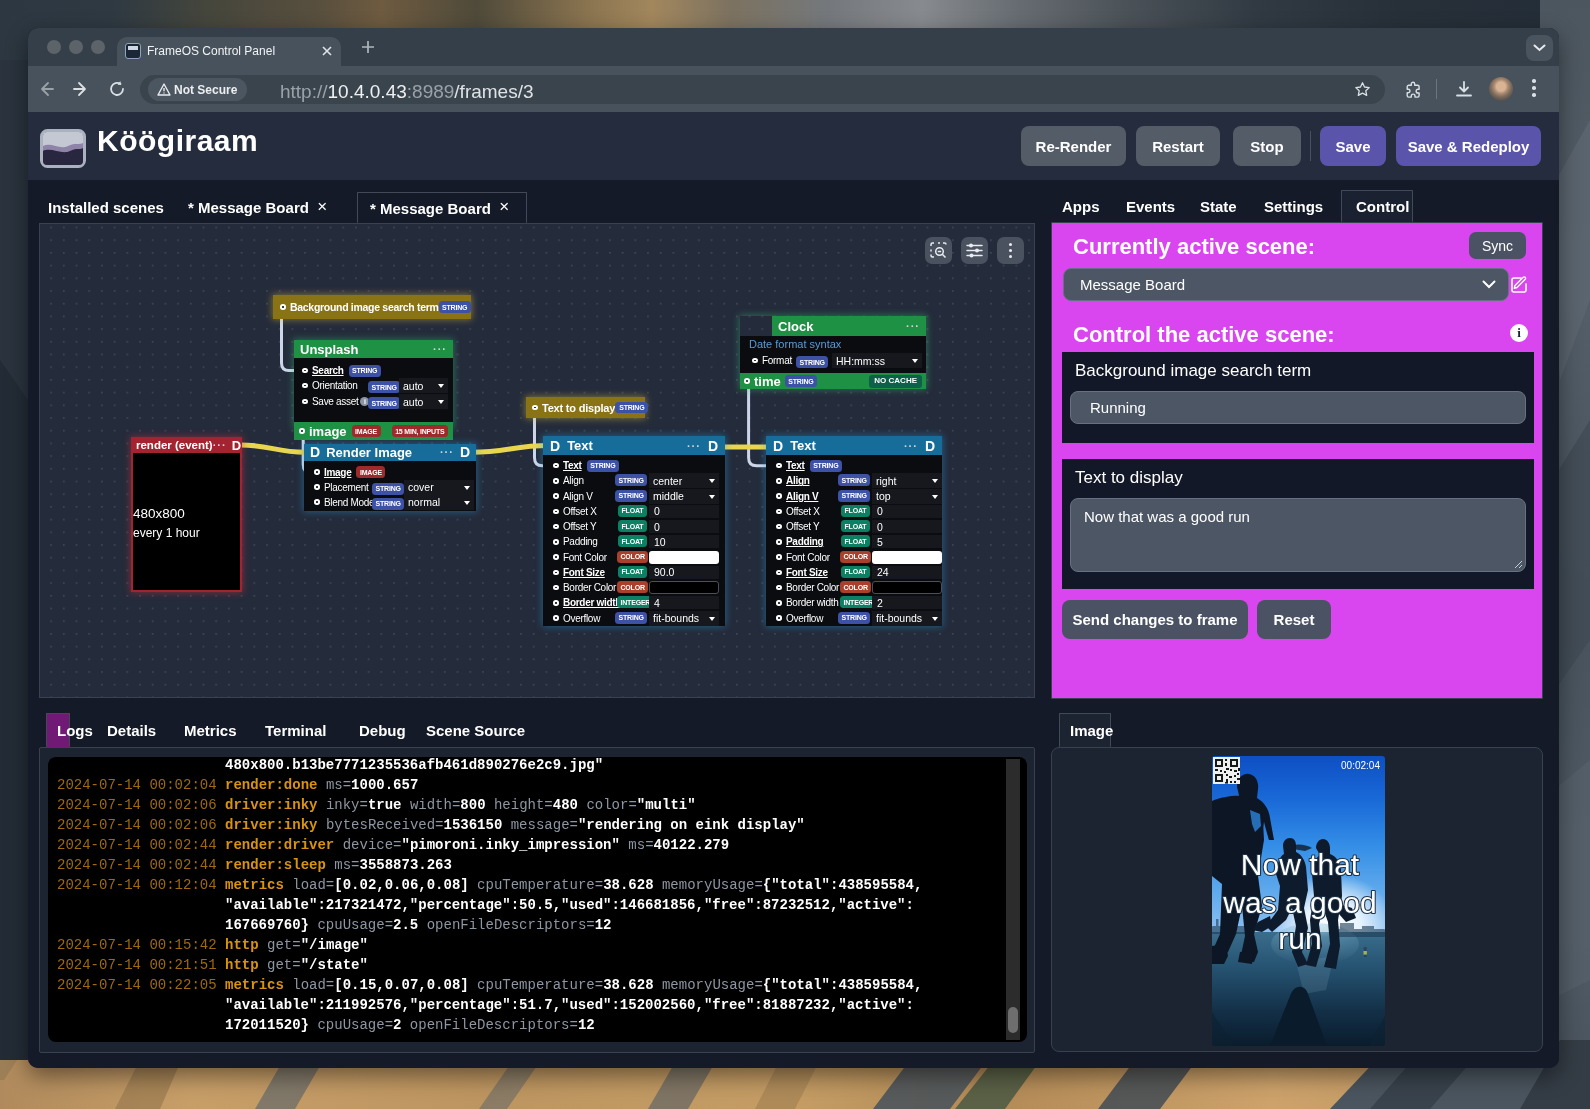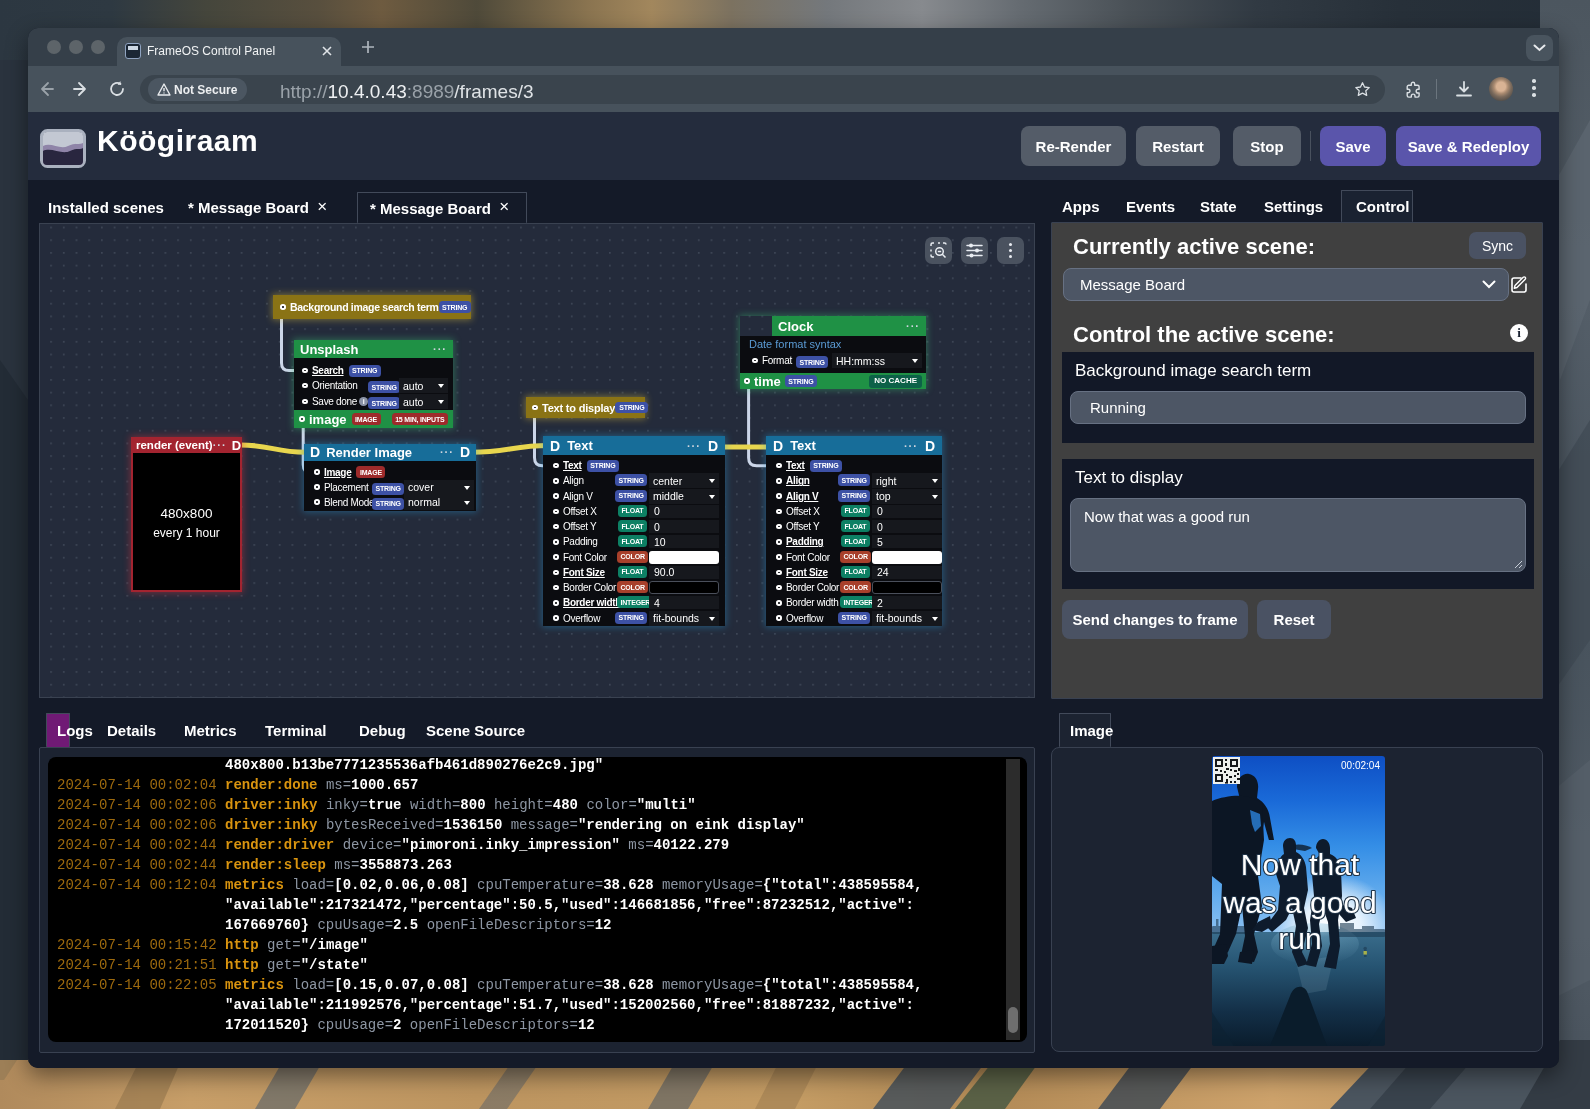--- a/index.html
+++ b/index.html
@@ -11,21 +11,21 @@
 #tab { position:absolute; left:89px; top:9px; width:224px; height:29px; background:#47525c; border-radius:10px 10px 0 0; }
 #toolbar { position:absolute; left:0; top:38px; width:100%; height:46px; background:#47525c; }
 #addr { position:absolute; left:112px; top:9px; width:1245px; height:29px; background:#3a444d; border-radius:15px; }
 #page { position:absolute; left:0; top:84px; width:1531px; height:956px; background:#141a28; }
 #hdr { position:absolute; left:0; top:0; width:1531px; height:68px; background:#242c3d; }
 .btn { position:absolute; top:14px; height:40px; border-radius:8px; background:#545c68; color:#fff; font-size:15px; font-weight:bold; display:flex; align-items:center; justify-content:center; }
 .btn.purple { background:#5a55ab; }
 .ttab { position:absolute; top:0; height:31px; display:flex; align-items:center; color:#fff; font-size:15px; font-weight:bold; white-space:nowrap; }
 .ttab.active { border:1px solid #424a5a; border-bottom:none; background:#141a28; border-radius:1px; }
 #canvas { position:absolute; left:11px; top:111px; width:996px; height:475px; background:#242b3b; border:1px solid #3a4251; overflow:hidden; }
-#rpanel { position:absolute; left:1023px; top:110px; width:492px; height:477px; background:#404040; border:1px solid #394151; border-radius:1px; }
+#rpanel { position:absolute; left:1023px; top:110px; width:492px; height:477px; background:#d946ef; border:1px solid #394151; border-radius:1px; }
 #logbox { position:absolute; left:11px; top:635px; width:996px; height:306px; background:#1c2331; border:1px solid #394151; border-radius:2px; }
 #term { position:absolute; left:8px; top:9px; width:979px; height:285px; background:#000; border-radius:8px; overflow:hidden; font-family:"Liberation Mono", monospace; font-size:14px; line-height:20px; color:#fff; }
 #imgbox { position:absolute; left:1023px; top:635px; width:492px; height:305px; background:#1c2331; border:1px solid #394151; border-radius:8px; }
 .k { color:#8d96a3; font-weight:normal; }
 .v { color:#ffffff; font-weight:bold; }
 .ts { color:#9e6a0e; font-weight:normal; }
 .tag { color:#d9940f; font-weight:bold; }
 .logline { white-space:pre; }
 .logline.cont { padding-left:168px; }
 #termtxt { position:absolute; left:9px; top:-2px; right:24px; }
@@ -266,35 +266,35 @@
         <span class="badge" style="margin-left:auto;">STRING</span>
       </div>
       <div class="node" style="left:486px;top:173px;width:119px;height:21px;background:#8a7315;box-shadow:0 0 7px 1px rgba(222,190,60,.45);display:flex;align-items:center;padding:0 6px;">
         <div class="port" style="background:#14141a"></div>
         <span style="color:#fff;font-size:11px;font-weight:bold;white-space:nowrap;letter-spacing:-0.2px;">Text to display</span>
         <span class="badge" style="margin-left:auto;padding:2px 4px;">STRING</span>
       </div>
 
       <div class="node" style="left:254px;top:116px;width:159px;height:88px;box-shadow:0 0 7px 1px rgba(60,200,120,.4);">
         <div class="nhead" style="background:#1f9145;">Unsplash<span class="dots3" style="margin-left:auto;">···</span></div>
-        <div class="nbody" style="position:relative;height:52px;">
+        <div class="nbody" style="position:relative;height:64px;">
           <div class="nrow" style="position:absolute;left:0;top:5px;width:100%;height:15px;">
               <div class="port"></div>
               <span class="lbl u" style="font-weight:bold;">Search</span>
               <span class="badge" style="margin-left:5px;">STRING</span>
             </div>
           <div class="nrow" style="position:absolute;left:0;top:20px;width:100%;height:15px;">
               <div class="port"></div>
               <span class="lbl">Orientation</span>
             </div>
           <span class="badge" style="position:absolute;left:74px;top:23px;">STRING</span>
           <div class="dd" style="left:105px;top:20px;width:49px;">auto<span class="car"></span></div>
           <div class="nrow" style="position:absolute;left:0;top:36px;width:100%;height:15px;">
               <div class="port"></div>
-              <span class="lbl">Save done</span>
+              <span class="lbl">Save asset</span>
               <span style="display:inline-block;width:9px;height:9px;border-radius:50%;background:#8b93a5;color:#fff;font-size:7px;text-align:center;line-height:9px;margin-left:2px;font-weight:bold;flex:none;">i</span>
             </div>
           <span class="badge" style="position:absolute;left:74px;top:39px;">STRING</span>
           <div class="dd" style="left:105px;top:36px;width:49px;">auto<span class="car"></span></div>
         </div>
         <div style="position:relative;height:18px;background:#1f9145;display:flex;align-items:center;padding:0 5px;">
           <div class="port" style="background:#14361f;"></div>
           <span style="color:#fff;font-size:13px;font-weight:bold;">image</span>
           <span class="badge img" style="margin-left:5px;">IMAGE</span>
           <span class="badge img" style="margin-left:auto;background:#9e2b2b;">15 MIN, INPUTS</span>
@@ -315,21 +315,21 @@
         <div style="position:relative;height:16px;background:#1f9145;display:flex;align-items:center;padding:0 4px;">
           <div class="port" style="background:#14361f;"></div>
           <span style="color:#fff;font-size:13px;font-weight:bold;">time</span>
           <span class="badge" style="margin-left:4px;">STRING</span>
           <span style="margin-left:auto;background:#0d6148;border-radius:3px;color:#fff;font-size:8px;font-weight:bold;padding:2.5px 5px;line-height:1;">NO CACHE</span>
         </div>
       </div>
 
       <div class="node" style="left:91px;top:213px;width:111px;height:155px;box-shadow:0 0 7px 1px rgba(210,50,60,.45);">
         <div class="nhead" style="background:#a32430;height:16px;font-size:11.5px;padding:0 5px;">render (event)<span class="dots3" style="margin-left:auto;margin-right:5px;">···</span><span class="dlogo" style="font-size:13px;">D</span></div>
-        <div style="height:139px;background:#000;border:2px solid #a32430;border-top:none;color:#fff;text-align:center;overflow:hidden;">
+        <div style="height:139px;background:#000;border:2px solid #a32430;border-top:none;color:#fff;text-align:left;overflow:hidden;">
           <div style="margin-top:53px;font-size:13.5px;">480x800</div>
           <div style="margin-top:5px;font-size:12px;">every 1 hour</div>
         </div>
       </div>
 
       <div class="node" style="left:264px;top:220px;width:172px;height:67px;box-shadow:0 0 7px 1px rgba(40,160,220,.4);">
         <div class="nhead" style="background:#176d99;height:16.5px;padding:0 6px;">
             <span class="dlogo">D</span>
             <span style="margin-left:6px;">Render Image</span>
             <span class="dots3" style="margin-left:auto;margin-right:6px;">···</span>

